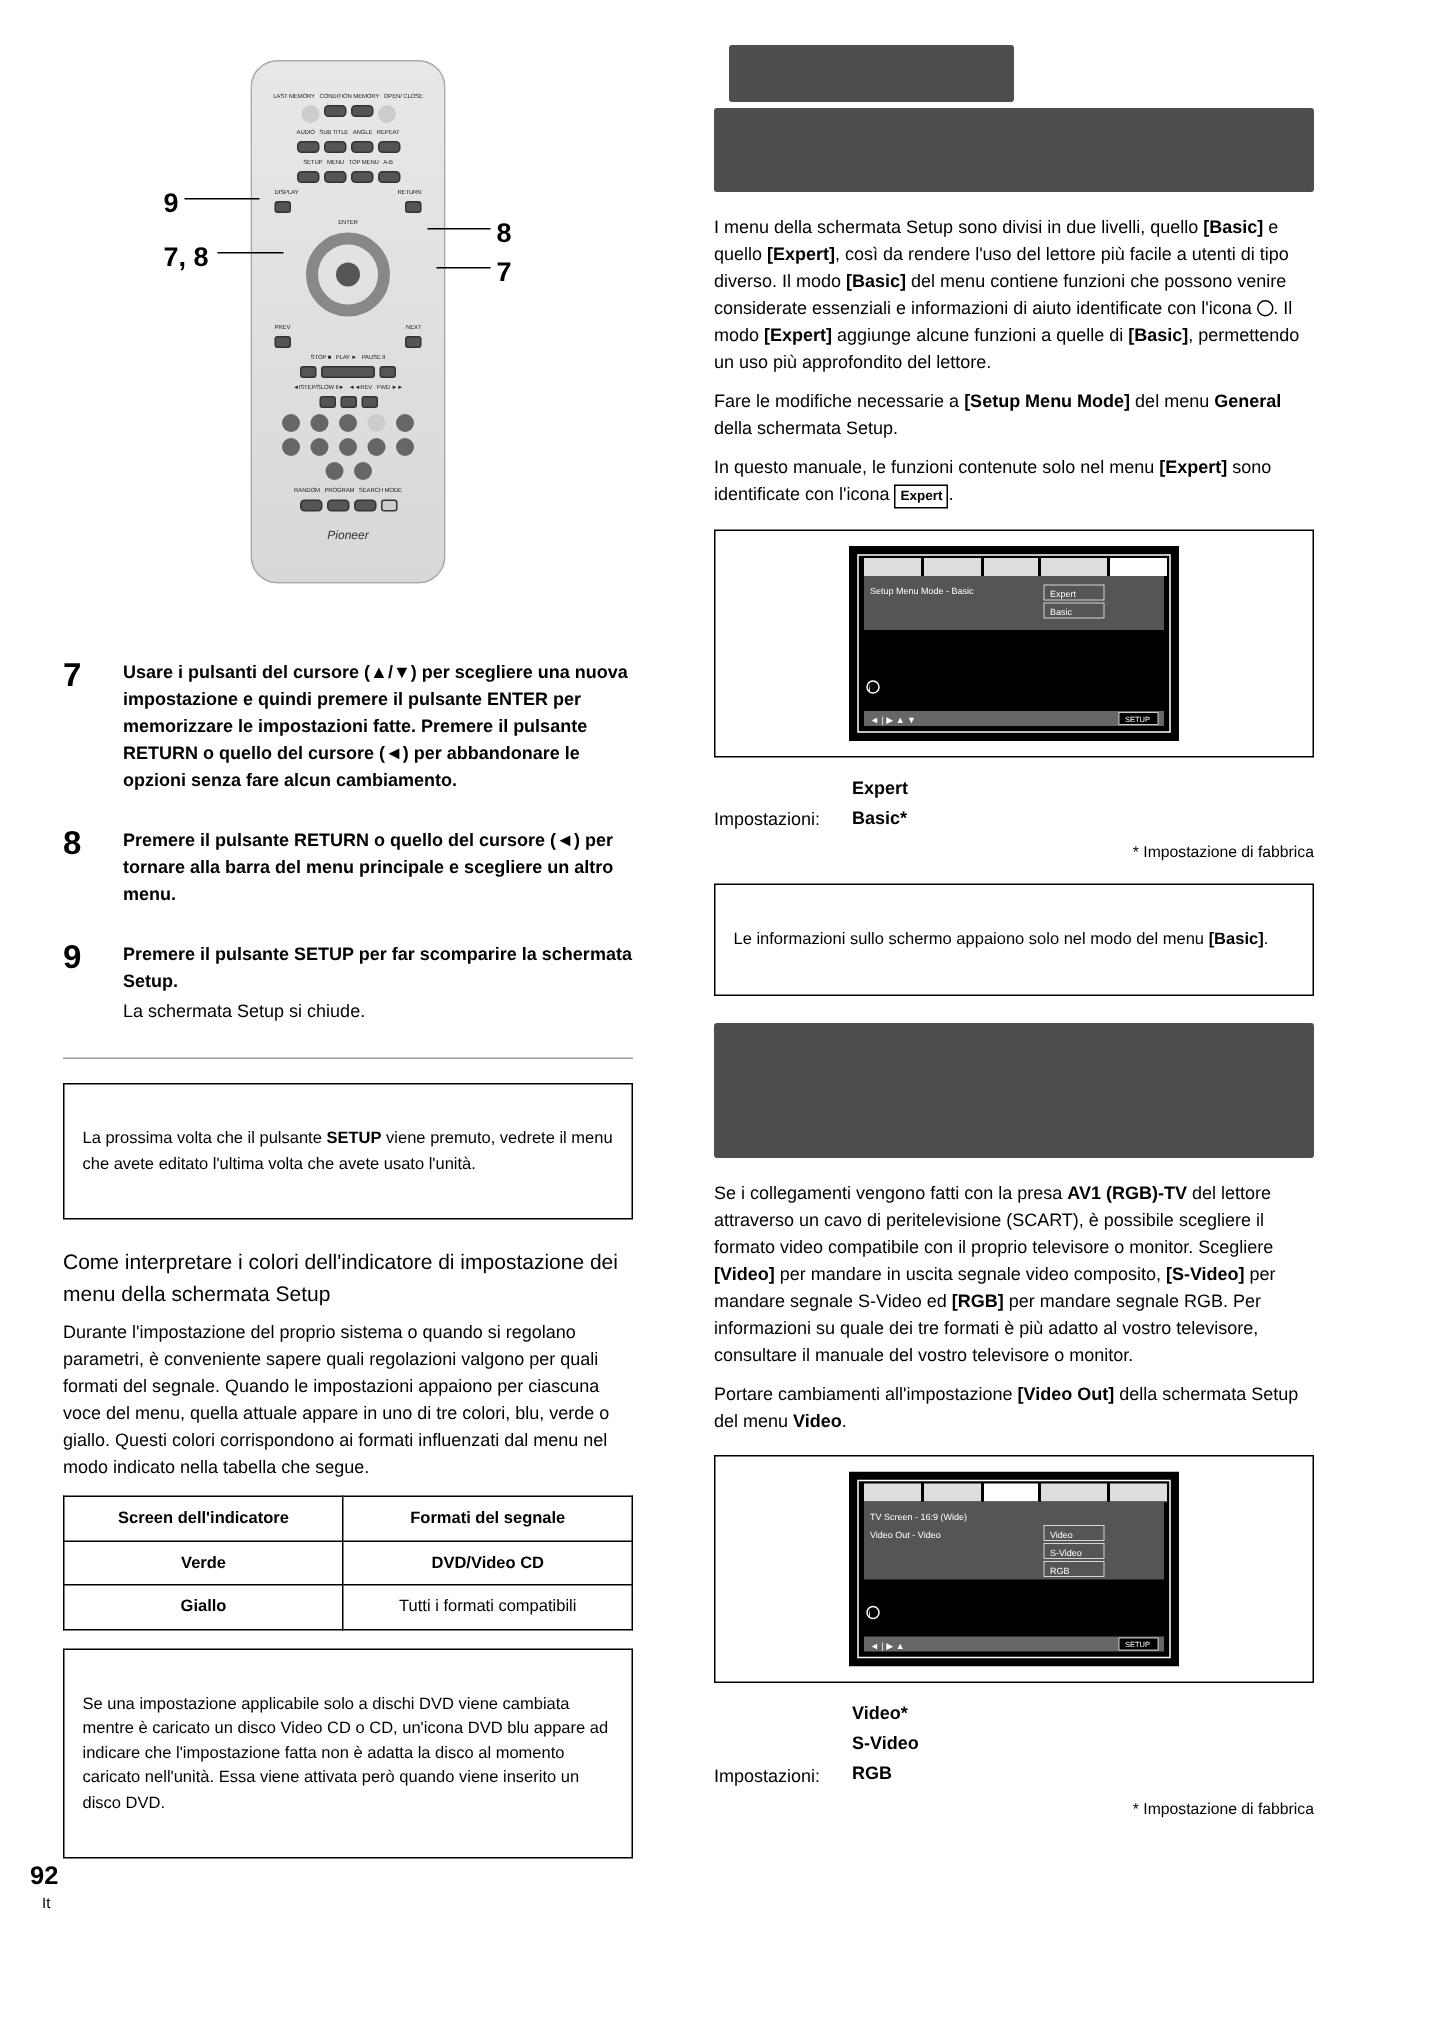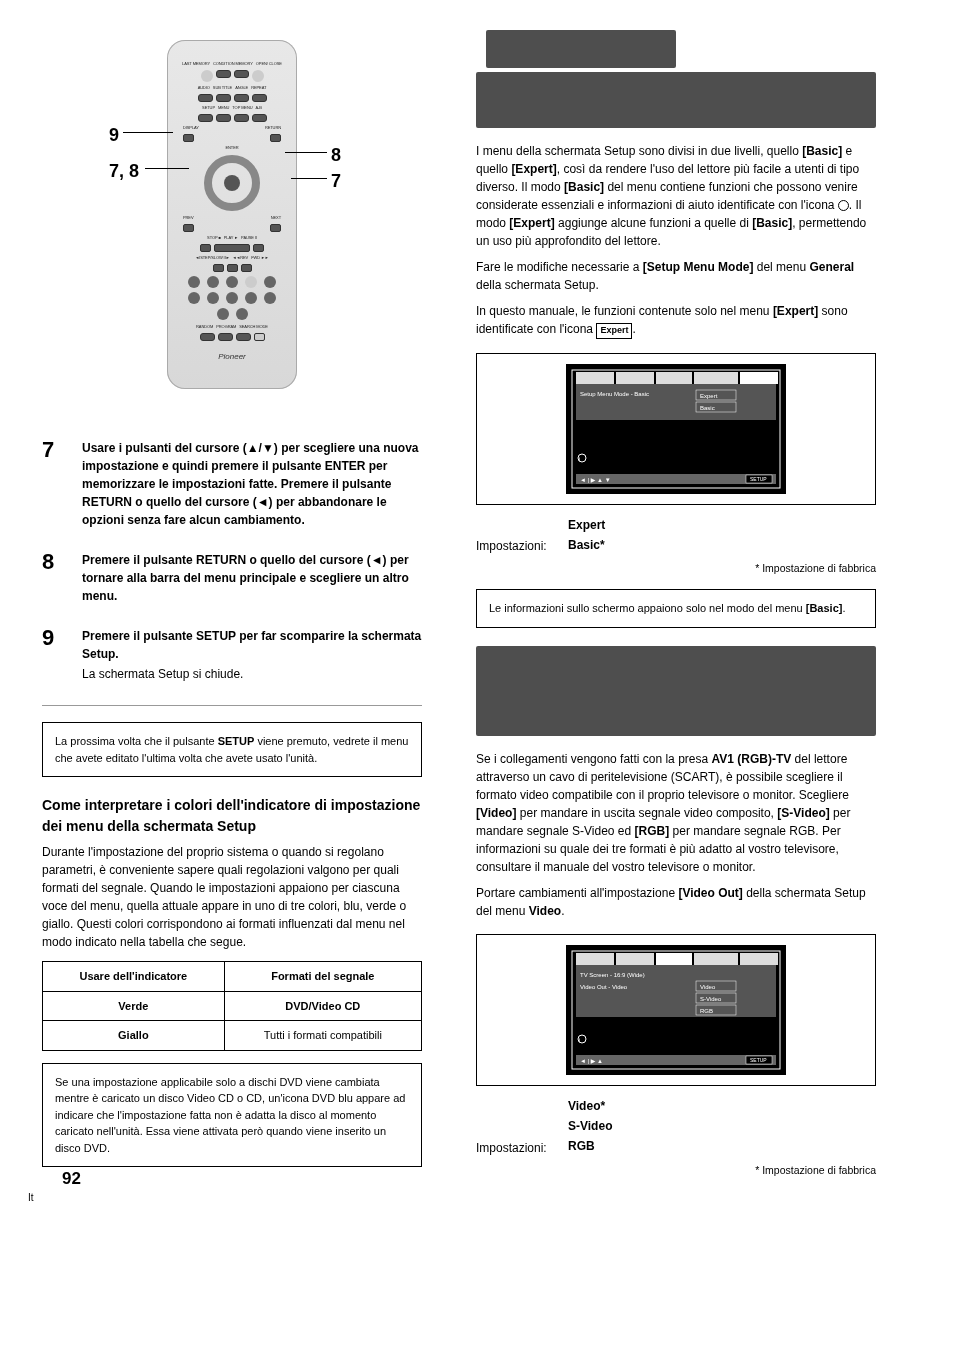--- a/index.html
+++ b/index.html
@@ -26,30 +26,30 @@
 .callout.left { text-align:right; }
 .co-line{ position:absolute; height:1px; background:#000; }
 
 .step{ display:flex; gap:16px; margin:0 0 22px; }
 .step-num{ font-weight:bold; font-size:22px; line-height:1; width:24px; flex:none; }
 .step-body{ flex:1; }
 .step-body.bold{ font-weight:bold; }
 .step-desc{ font-weight:normal; margin-top:2px; }
 .divider{ height:1px; background:#999; margin:12px 0 16px; }
 
-.notebox{ border:1px solid #000; padding:10px 12px; margin:12px 0 18px; font-size:11px; }
-
-.h2{ font-weight:bold; font-size:14px; margin-bottom:6px; }
+.notebox{ border:1px solid #000; padding:28px 12px; margin:12px 0 18px; font-size:11px; }
+
+.h2{ font-weight:normal; font-size:14px; margin-bottom:6px; }
 .p{ margin-bottom:8px; }
 
 table.tbl{ border-collapse:collapse; width:100%; margin:10px 0; }
 .tbl th,.tbl td{ border:1px solid #000; padding:6px; text-align:center; font-size:11px; }
 .tbl th{ font-weight:bold; }
 
-.pagenum{ position:absolute; left:20px; bottom:24px; font-weight:bold; font-size:17px;margin-left:42px; }
+.pagenum{ position:absolute; left:20px; bottom:24px; font-weight:bold; font-size:17px; }
 .pagelang{ position:absolute; left:28px; bottom:10px; font-size:10px; }
 .page-wrap{ position:relative; }
 
 .darktab{ width:190px; height:38px; background:#4e4e4e; border-radius:2px; margin-bottom:4px; margin-left:10px; }
 .darkbar{ height:56px; background:#4e4e4e; border-radius:2px; margin-bottom:14px; }
 
 .diag{ border:1px solid #000; padding:10px; margin:14px 0 10px; }
 .diag-svg{ display:block; margin:0 auto; }
 
 .settings-row{ display:flex; align-items:flex-end; gap:6px; margin-top:6px; }
@@ -202,21 +202,21 @@
     <div class="notebox">
       <span>La prossima volta che il pulsante </span><strong>SETUP</strong><span> viene premuto, vedrete il menu che avete editato l'ultima volta che avete usato l'unità.</span>
     </div>
 
     <div class="h2">Come interpretare i colori dell'indicatore di impostazione dei menu della schermata Setup</div>
     <div class="p">Durante l'impostazione del proprio sistema o quando si regolano parametri, è conveniente sapere quali regolazioni valgono per quali formati del segnale. Quando le impostazioni appaiono per ciascuna voce del menu, quella attuale appare in uno di tre colori, blu, verde o giallo. Questi colori corrispondono ai formati influenzati dal menu nel modo indicato nella tabella che segue.</div>
 
     <table class="tbl">
       <tbody>
             <tr>
-              <th>Usare dell'indicatore</th>
+              <th>Screen dell'indicatore</th>
               <th>Formati del segnale</th>
             </tr>
       <tr>
               <td style="font-weight:bold">Verde</td>
               <td style="font-weight:bold">DVD/Video CD</td>
             </tr>
       <tr>
               <td style="font-weight:bold">Giallo</td>
               <td style="font-weight:normal">Tutti i formati compatibili</td>
             </tr>

